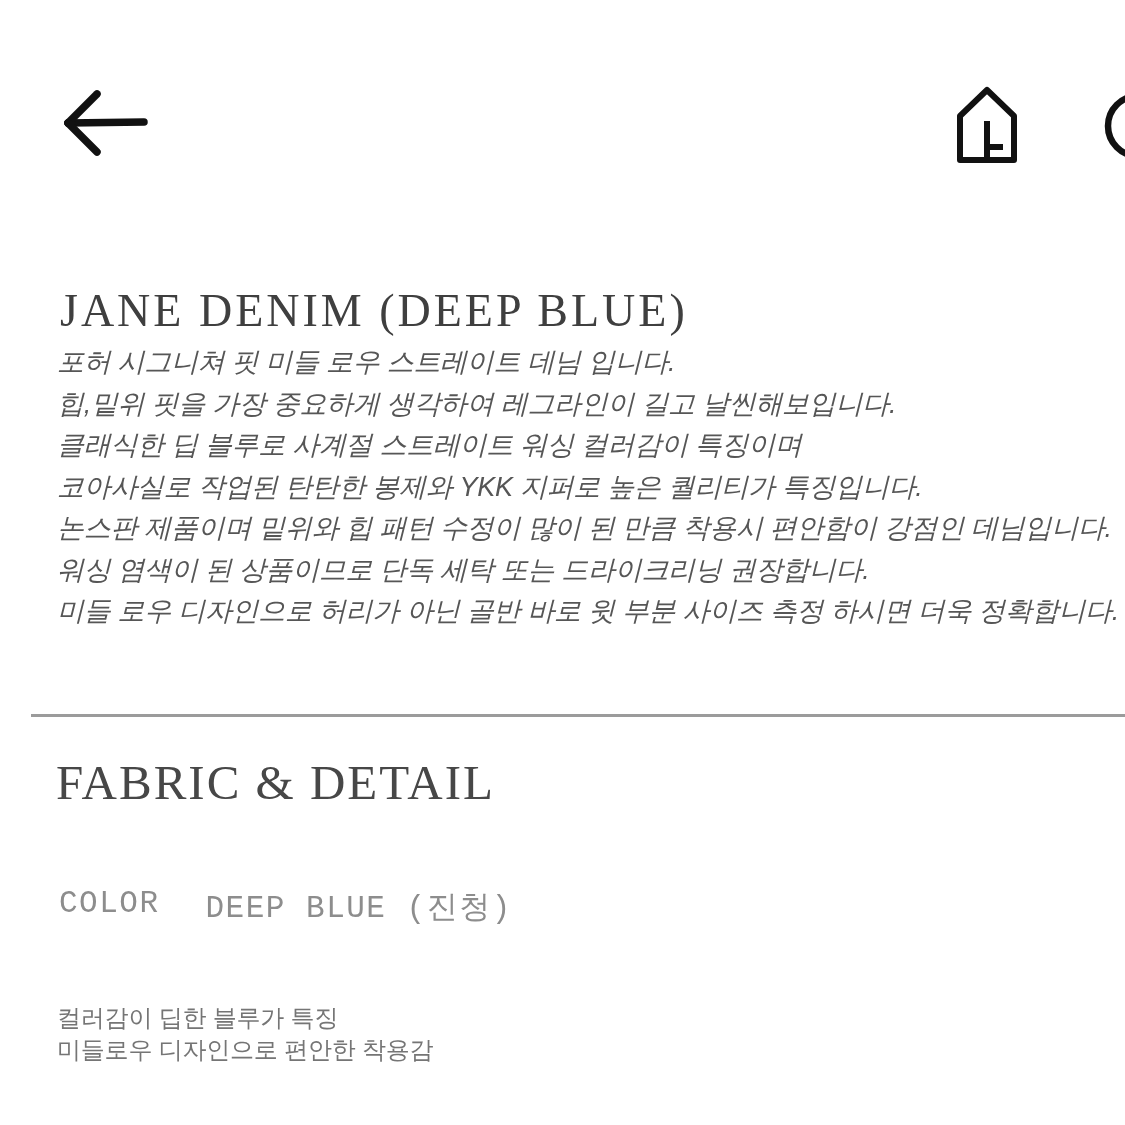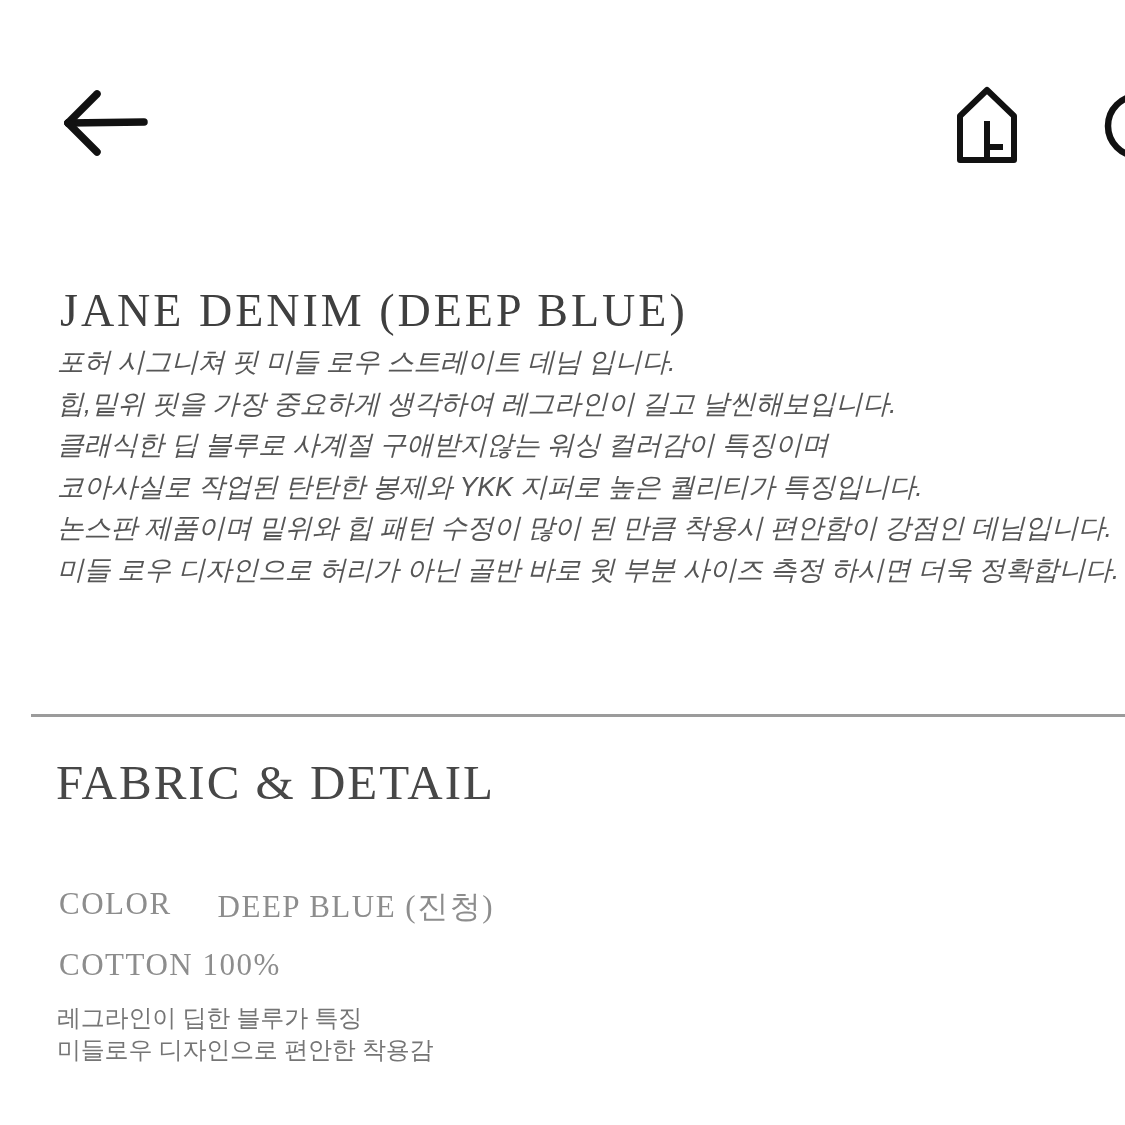--- a/index.html
+++ b/index.html
@@ -62,21 +62,21 @@
     font-weight: 400;
     font-size: 49px;
     letter-spacing: 2px;
     color: #474747;
     white-space: nowrap;
     text-align: right;
   }
 
   .spec {
     position: absolute; left: 59px; top: 886px;
-    font-family: Liberation Serif, serif;
+    font-family: Liberation Mono, monospace;
     font-size: 31px;
     color: #8d8d8d;
     letter-spacing: 1.5px;
   }
   .spec-row { display: flex; white-space: nowrap; }
   .spec-row .spec-label { margin-right: 46px; }
   .spec-cotton { margin-top: 19px; white-space: nowrap; }
 
   .notes {
     position: absolute; left: 57px; top: 1002px;
@@ -126,36 +126,36 @@
       </span>
     </button>
 
   </header>
 
   <h1 class="title">JANE DENIM (DEEP BLUE)</h1>
 
   <div class="desc">
     <div class="line">포허 시그니쳐 핏 미들 로우 스트레이트 데님 입니다.</div>
     <div class="line">힙,밑위 핏을 가장 중요하게 생각하여 레그라인이 길고 날씬해보입니다.</div>
-    <div class="line">클래식한 딥 블루로 사계절 구애받지않는 워싱 컬러감이 특징이며</div>
+    <div class="line">클래식한 딥 블루로 사계절 스트레이트 워싱 컬러감이 특징이며</div>
     <div class="line">코아사실로 작업된 탄탄한 봉제와 YKK 지퍼로 높은 퀄리티가 특징입니다.</div>
     <div class="line">논스판 제품이며 밑위와 힙 패턴 수정이 많이 된 만큼 착용시 편안함이 강점인 데님입니다.</div>
+    <div class="line">워싱 염색이 된 상품이므로 단독 세탁 또는 드라이크리닝 권장합니다.</div>
     <div class="line">미들 로우 디자인으로 허리가 아닌 골반 바로 윗 부분 사이즈 측정 하시면 더욱 정확합니다.</div>
   </div>
 
   <div class="divider"></div>
 
   <h2 class="section-heading">FABRIC &amp; DETAIL</h2>
 
   <div class="spec">
     <div class="spec-row">
       <span class="spec-label">COLOR</span>
       <span class="spec-value">DEEP BLUE (진청)</span>
     </div>
-    <div class="spec-cotton">COTTON 100%</div>
   </div>
 
   <div class="notes">
-    <div class="note-line">레그라인이 딥한 블루가 특징</div>
+    <div class="note-line">컬러감이 딥한 블루가 특징</div>
     <div class="note-line">미들로우 디자인으로 편안한 착용감</div>
   </div>
 
 </div>
 
 </body></html>

